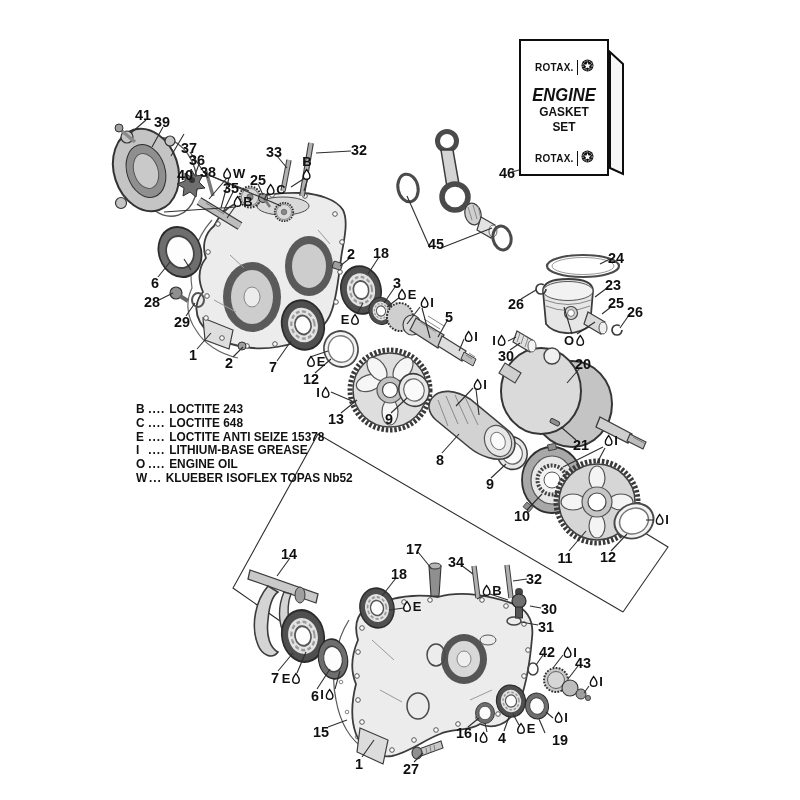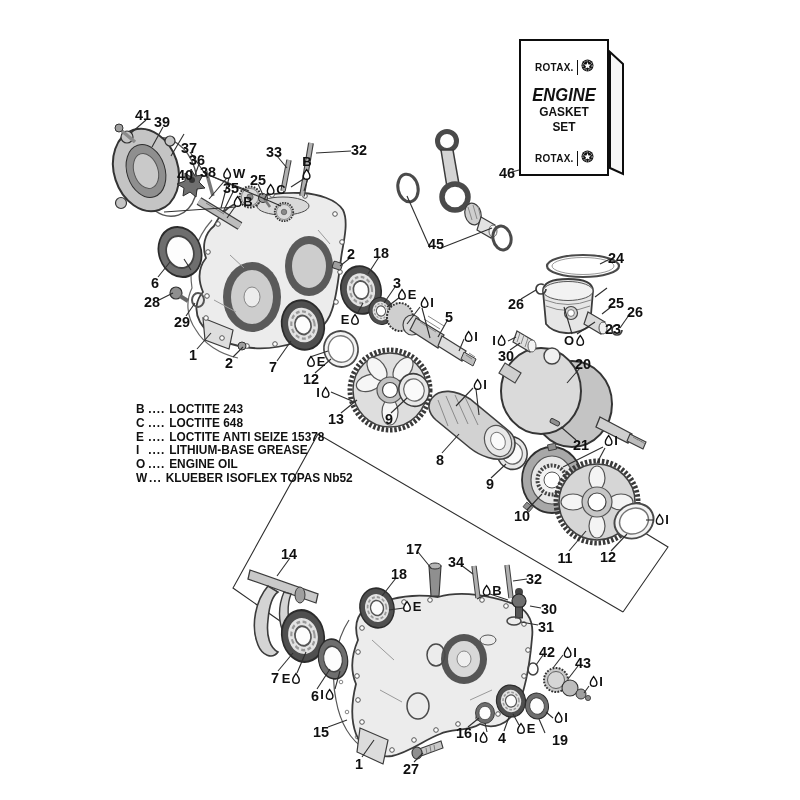--- a/index.html
+++ b/index.html
@@ -509,21 +509,21 @@
     <div class="plabel" style="left: 311px; top: 378px;">12</div>
     <div class="plabel" style="left: 336px; top: 418px;">13</div>
     <div class="plabel" style="left: 389px; top: 418px;">9</div>
     <div class="plabel" style="left: 440px; top: 459px;">8</div>
     <div class="plabel" style="left: 490px; top: 483px;">9</div>
     <div class="plabel" style="left: 522px; top: 515px;">10</div>
     <div class="plabel" style="left: 565px; top: 557px;">11</div>
     <div class="plabel" style="left: 608px; top: 556px;">12</div>
     <div class="plabel" style="left: 581px; top: 444px; text-align: center;">21</div>
     <div class="plabel" style="left: 616px; top: 257px;">24</div>
-    <div class="plabel" style="left: 613px; top: 284px; margin-top: 44px;">23</div>
+    <div class="plabel" style="left: 613px; top: 284px;">23</div>
     <div class="plabel" style="left: 516px; top: 303px;">26</div>
     <div class="plabel" style="left: 616px; top: 302px;">25</div>
     <div class="plabel" style="left: 635px; top: 311px;">26</div>
     <div class="plabel" style="left: 506px; top: 355px;">30</div>
     <div class="plabel" style="left: 583px; top: 363px;">20</div>
     <div class="plabel" style="left: 289px; top: 553px;">14</div>
     <div class="plabel" style="left: 414px; top: 548px;">17</div>
     <div class="plabel" style="left: 399px; top: 573px;">18</div>
     <div class="plabel" style="left: 456px; top: 561px;">34</div>
     <div class="plabel" style="left: 534px; top: 578px;">32</div>

